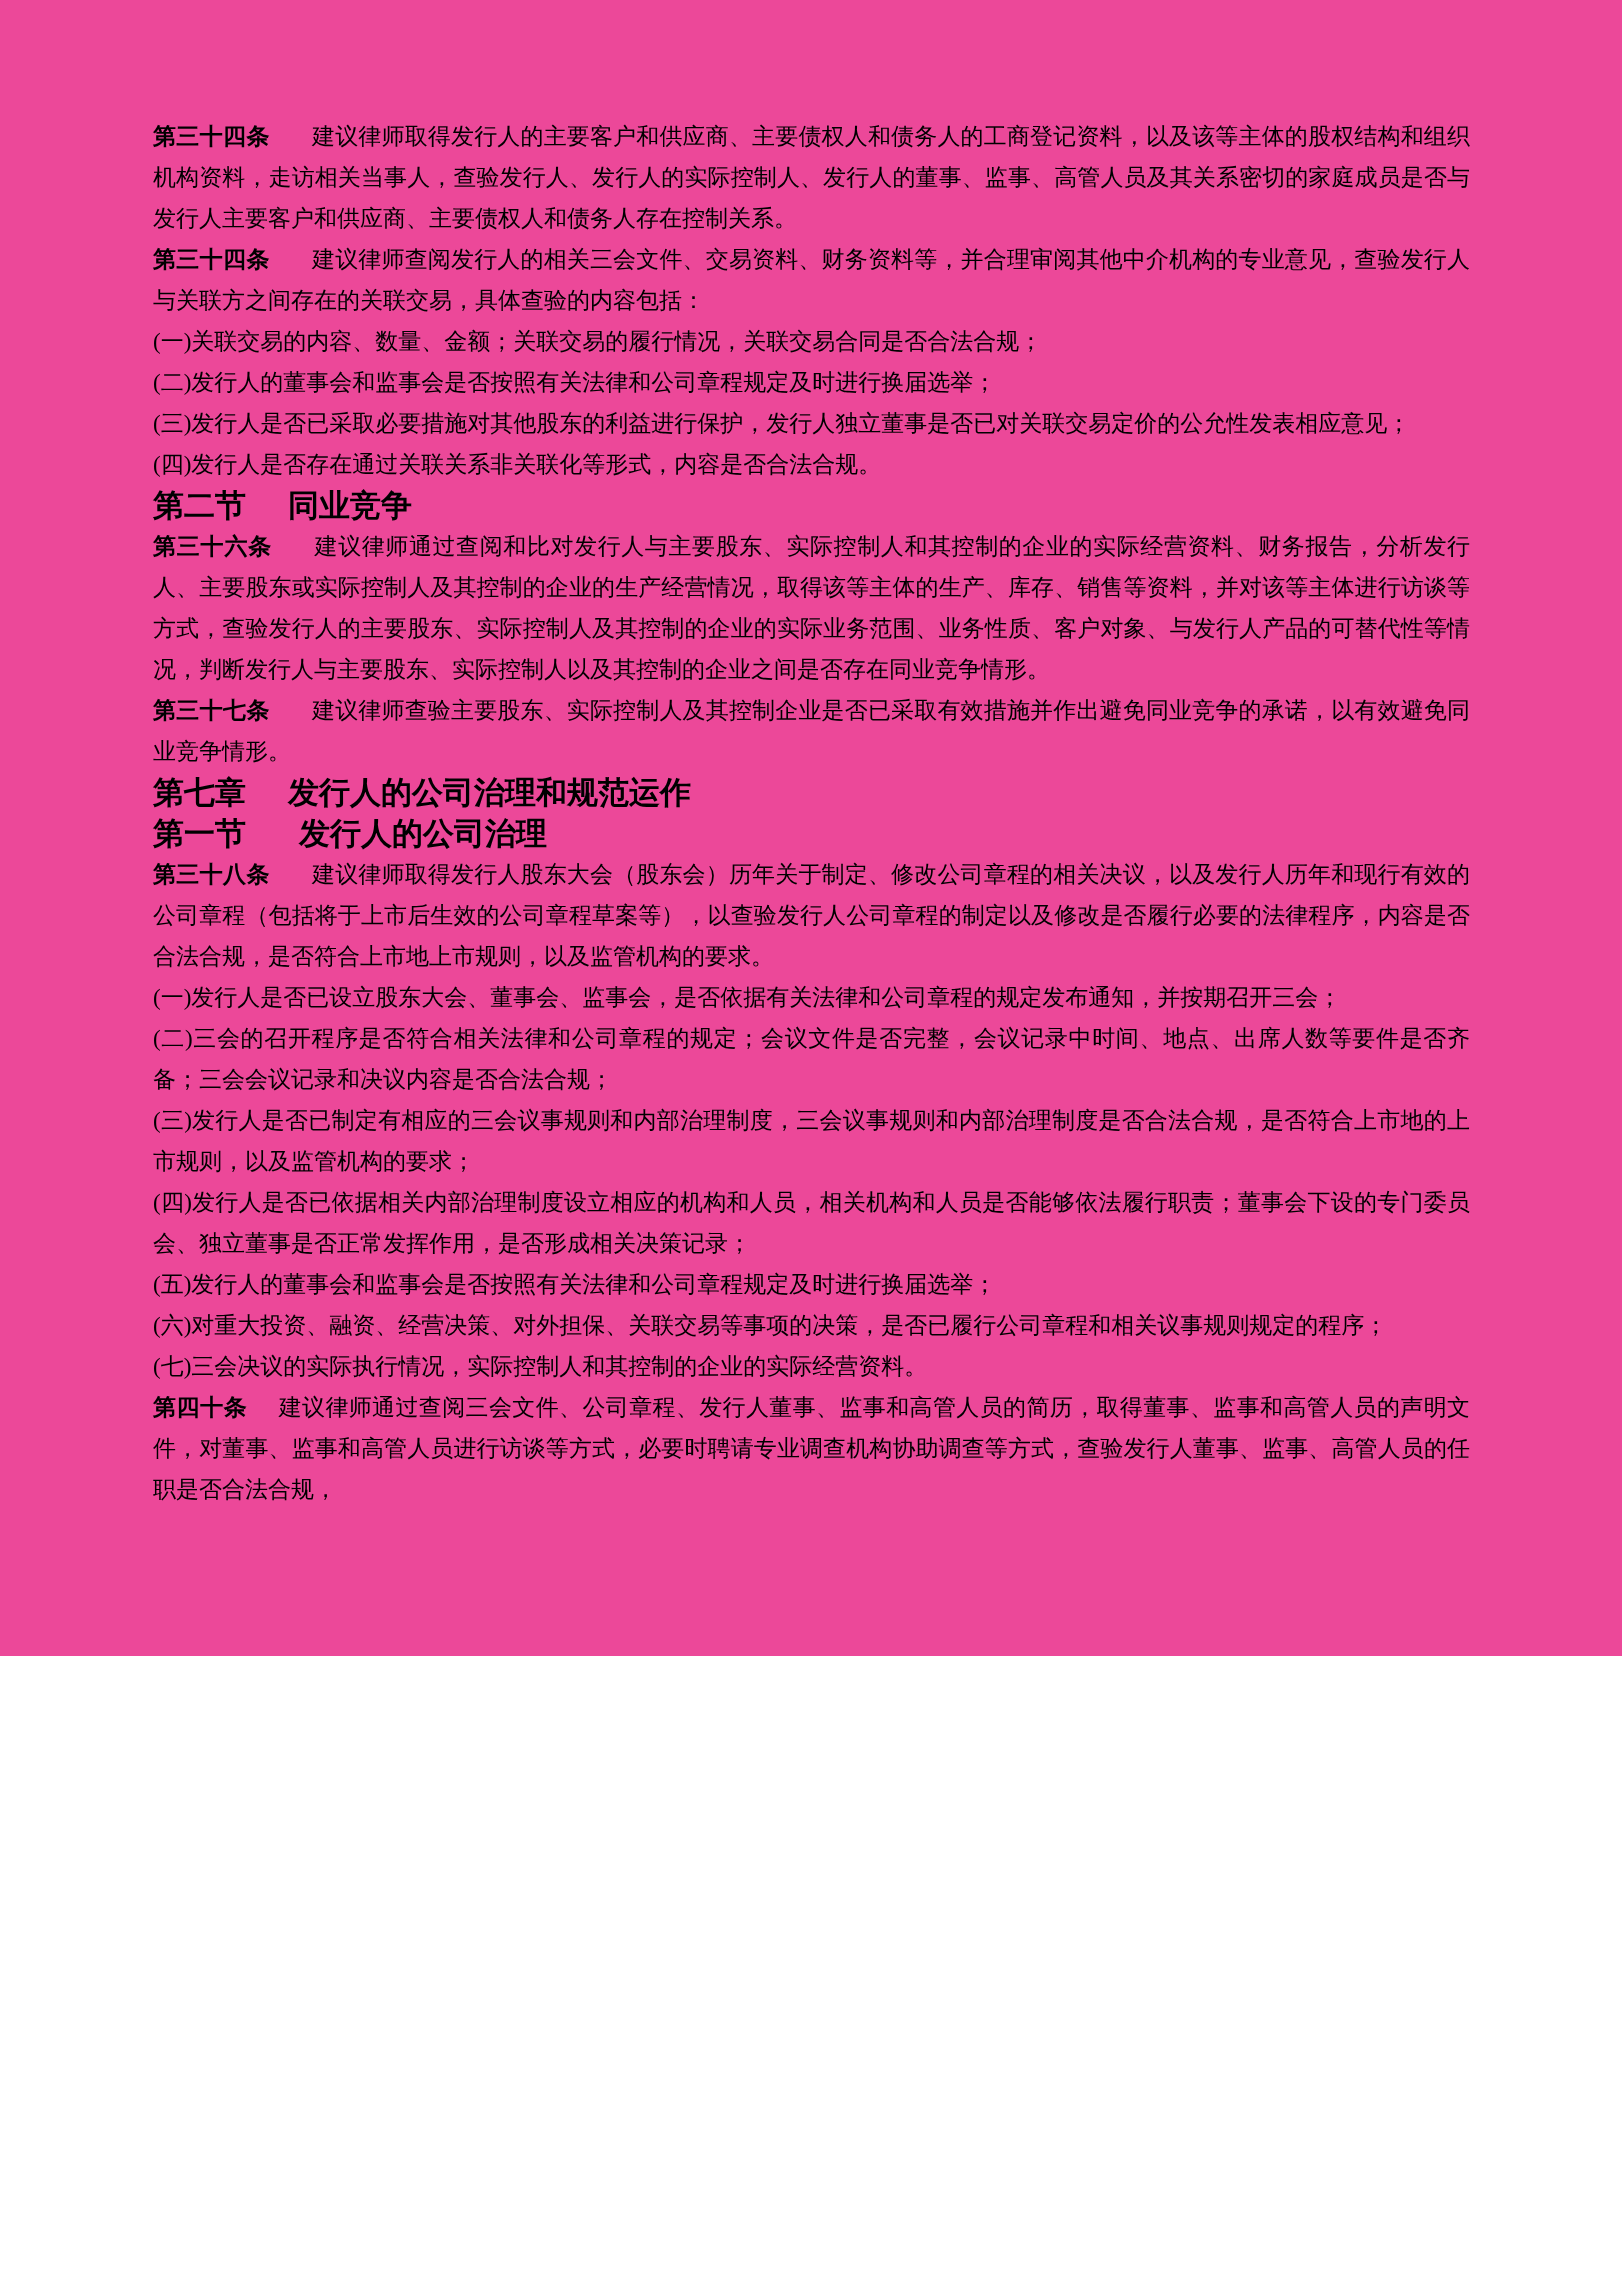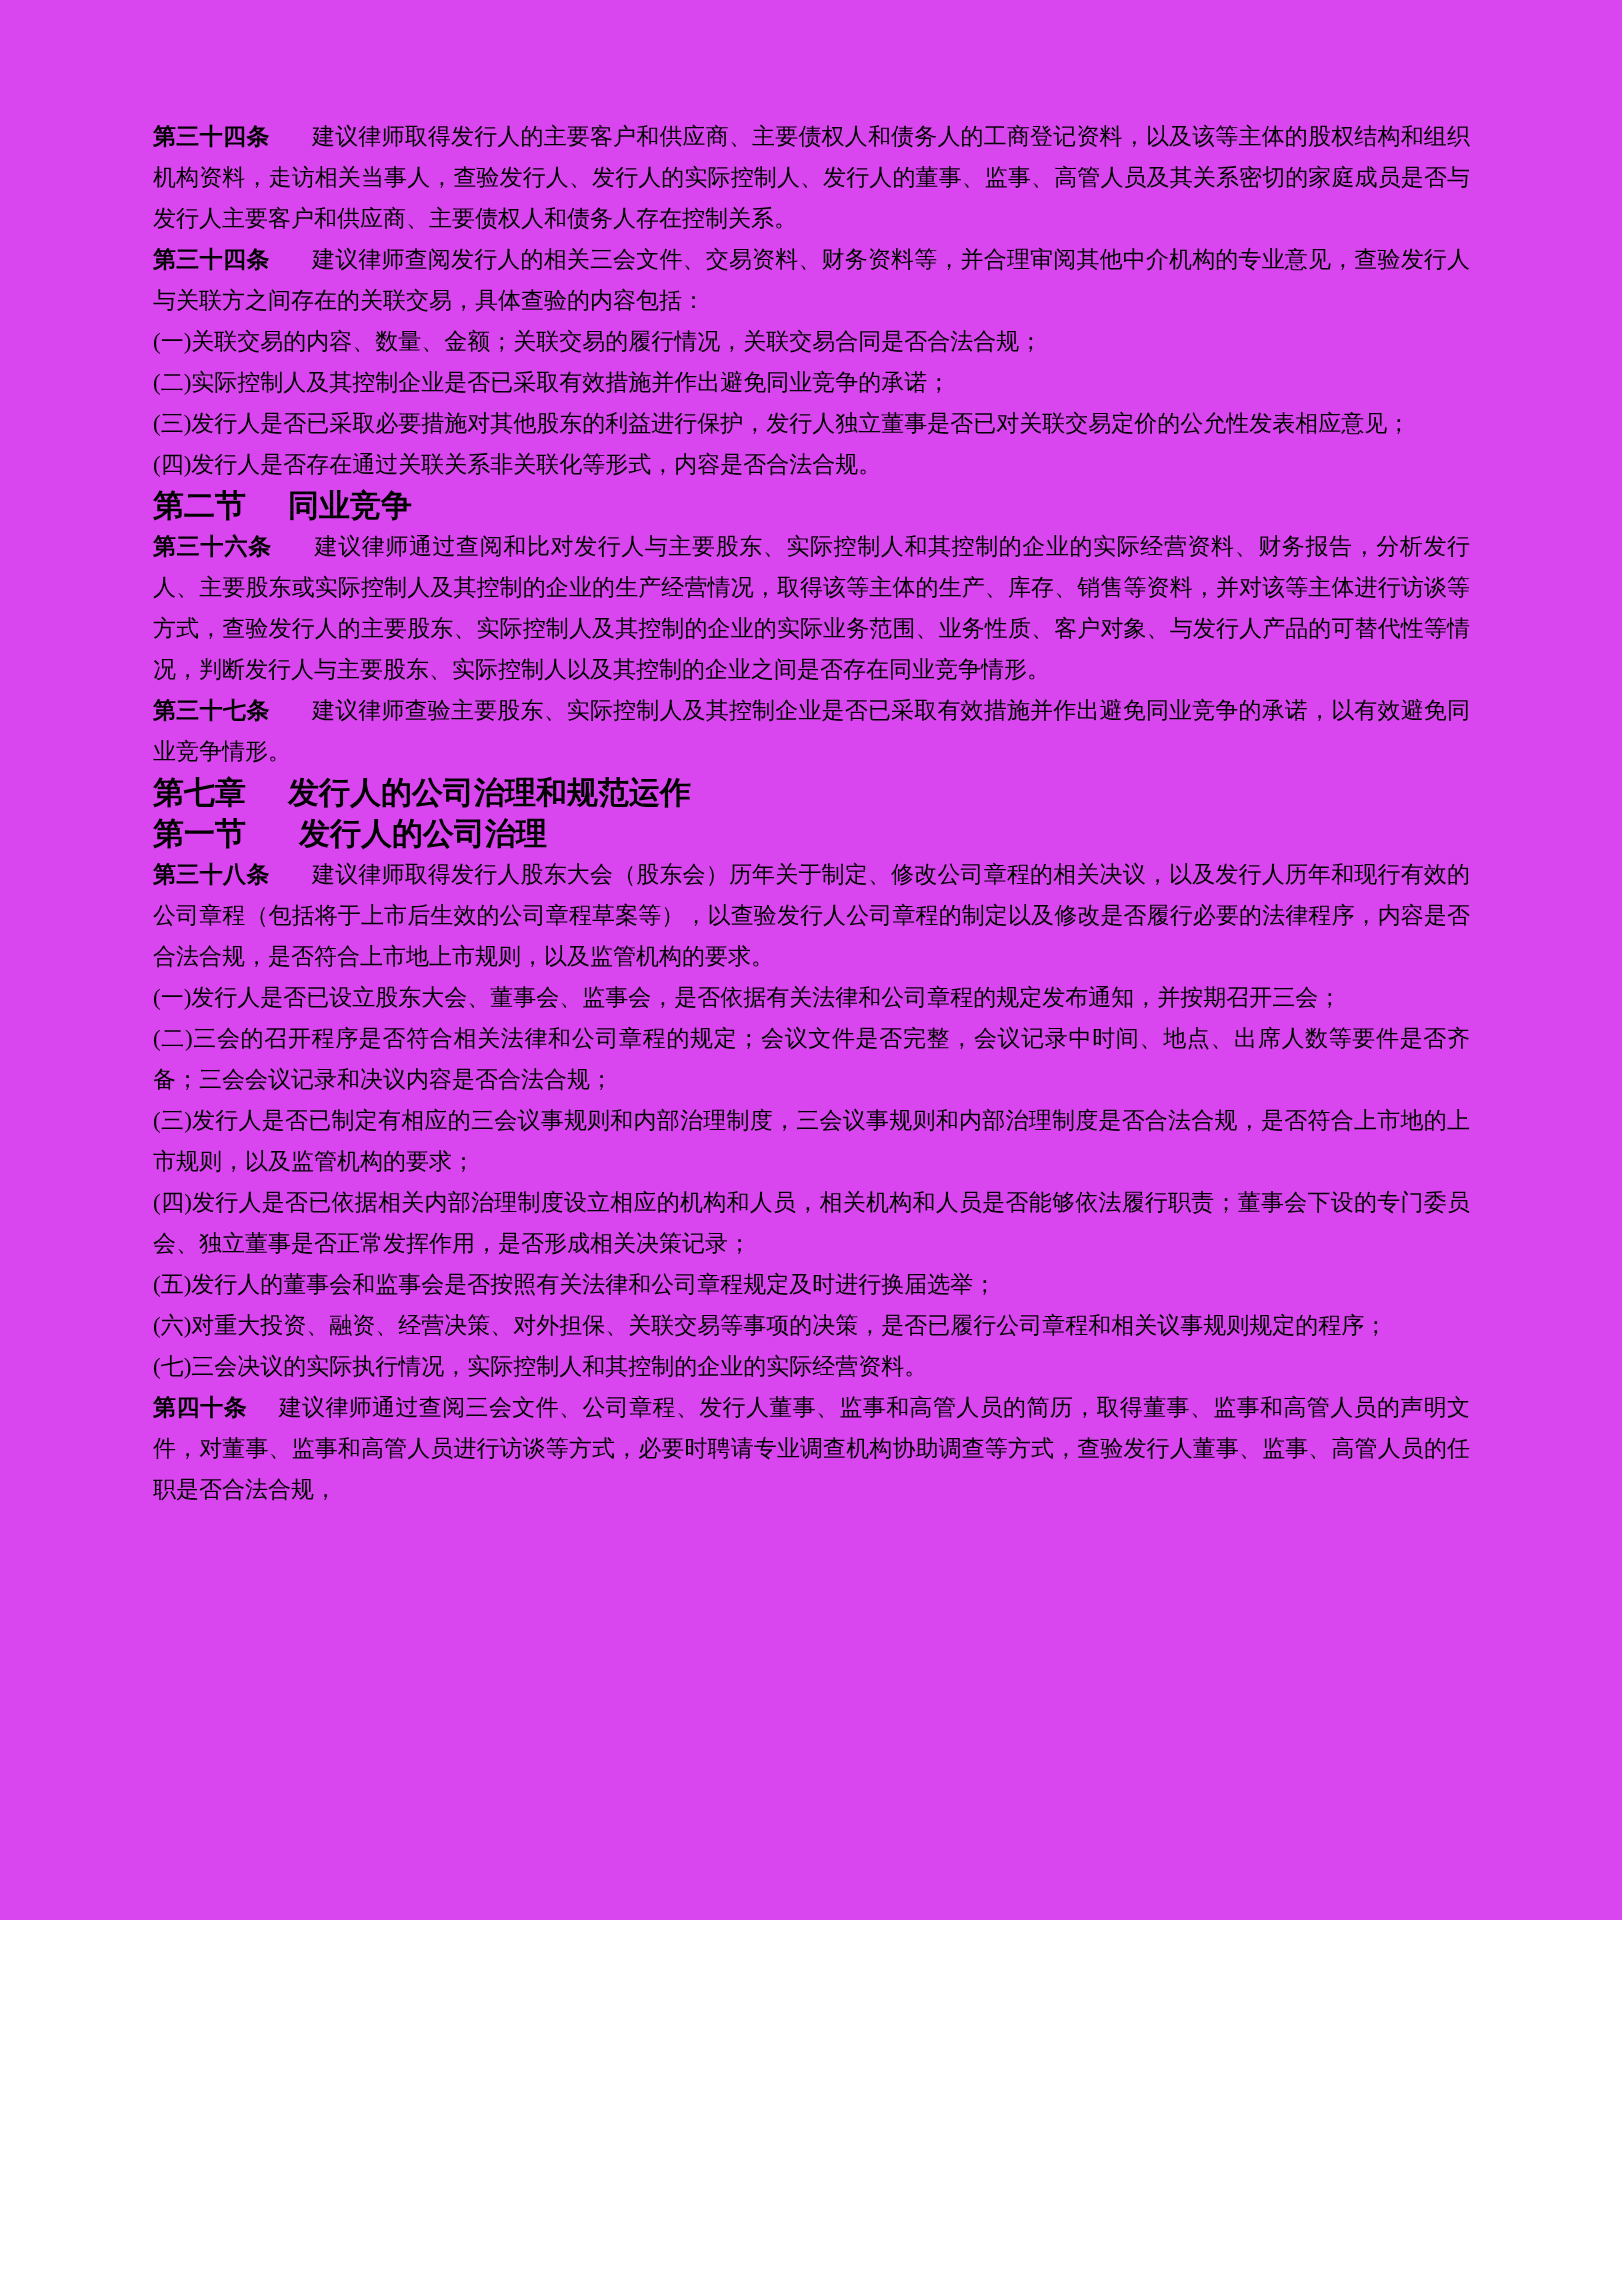--- a/index.html
+++ b/index.html
@@ -6,22 +6,22 @@
     margin: 0;
     padding: 0;
     background: #ffffff;
   }
   body {
     font-family: "Liberation Serif", serif;
   }
   .page {
     position: relative;
     width: 1623px;
-    height: 1920px;
-    background: #d946ef;
+    height: 1656px;
+    background: #ec4899;
     box-sizing: border-box;
     padding: 116px 103px 0 153px;
     overflow: hidden;
   }
   .doc {
     width: 1317px;
     font-size: 23px;
     line-height: 41px;
     color: #000000;
     text-align: justify;
@@ -46,21 +46,21 @@
   }
 </style>
 </head>
 <body>
 
 <div class="page">
   <div class="doc" id="doc">
       <p class="para"><span class="lbl">第三十四条</span><span class="gap-md"></span><span>建议律师取得发行人的主要客户和供应商、主要债权人和债务人的工商登记资料，以及该等主体的股权结构和组织机构资料，走访相关当事人，查验发行人、发行人的实际控制人、发行人的董事、监事、高管人员及其关系密切的家庭成员是否与发行人主要客户和供应商、主要债权人和债务人存在控制关系。</span></p>
       <p class="para"><span class="lbl">第三十四条</span><span class="gap-md"></span><span>建议律师查阅发行人的相关三会文件、交易资料、财务资料等，并合理审阅其他中介机构的专业意见，查验发行人与关联方之间存在的关联交易，具体查验的内容包括：</span></p>
       <p class="para"><span>(一)关联交易的内容、数量、金额；关联交易的履行情况，关联交易合同是否合法合规；</span></p>
-      <p class="para"><span>(二)实际控制人及其控制企业是否已采取有效措施并作出避免同业竞争的承诺；</span></p>
+      <p class="para"><span>(二)发行人的董事会和监事会是否按照有关法律和公司章程规定及时进行换届选举；</span></p>
       <p class="para"><span>(三)发行人是否已采取必要措施对其他股东的利益进行保护，发行人独立董事是否已对关联交易定价的公允性发表相应意见；</span></p>
       <p class="para"><span>(四)发行人是否存在通过关联关系非关联化等形式，内容是否合法合规。</span></p>
       <p class="heading"><span class="lbl">第二节</span><span class="gap-md"></span><span>同业竞争</span></p>
       <p class="para"><span class="lbl">第三十六条</span><span class="gap-md"></span><span>建议律师通过查阅和比对发行人与主要股东、实际控制人和其控制的企业的实际经营资料、财务报告，分析发行人、主要股东或实际控制人及其控制的企业的生产经营情况，取得该等主体的生产、库存、销售等资料，并对该等主体进行访谈等方式，查验发行人的主要股东、实际控制人及其控制的企业的实际业务范围、业务性质、客户对象、与发行人产品的可替代性等情况，判断发行人与主要股东、实际控制人以及其控制的企业之间是否存在同业竞争情形。</span></p>
       <p class="para"><span class="lbl">第三十七条</span><span class="gap-md"></span><span>建议律师查验主要股东、实际控制人及其控制企业是否已采取有效措施并作出避免同业竞争的承诺，以有效避免同业竞争情形。</span></p>
       <p class="heading"><span class="lbl">第七章</span><span class="gap-md"></span><span>发行人的公司治理和规范运作</span></p>
       <p class="heading"><span class="lbl">第一节</span><span class="gap-lg"></span><span>发行人的公司治理</span></p>
       <p class="para"><span class="lbl">第三十八条</span><span class="gap-md"></span><span>建议律师取得发行人股东大会（股东会）历年关于制定、修改公司章程的相关决议，以及发行人历年和现行有效的公司章程（包括将于上市后生效的公司章程草案等），以查验发行人公司章程的制定以及修改是否履行必要的法律程序，内容是否合法合规，是否符合上市地上市规则，以及监管机构的要求。</span></p>
       <p class="para"><span>(一)发行人是否已设立股东大会、董事会、监事会，是否依据有关法律和公司章程的规定发布通知，并按期召开三会；</span></p>
       <p class="para"><span>(二)三会的召开程序是否符合相关法律和公司章程的规定；会议文件是否完整，会议记录中时间、地点、出席人数等要件是否齐备；三会会议记录和决议内容是否合法合规；</span></p>

